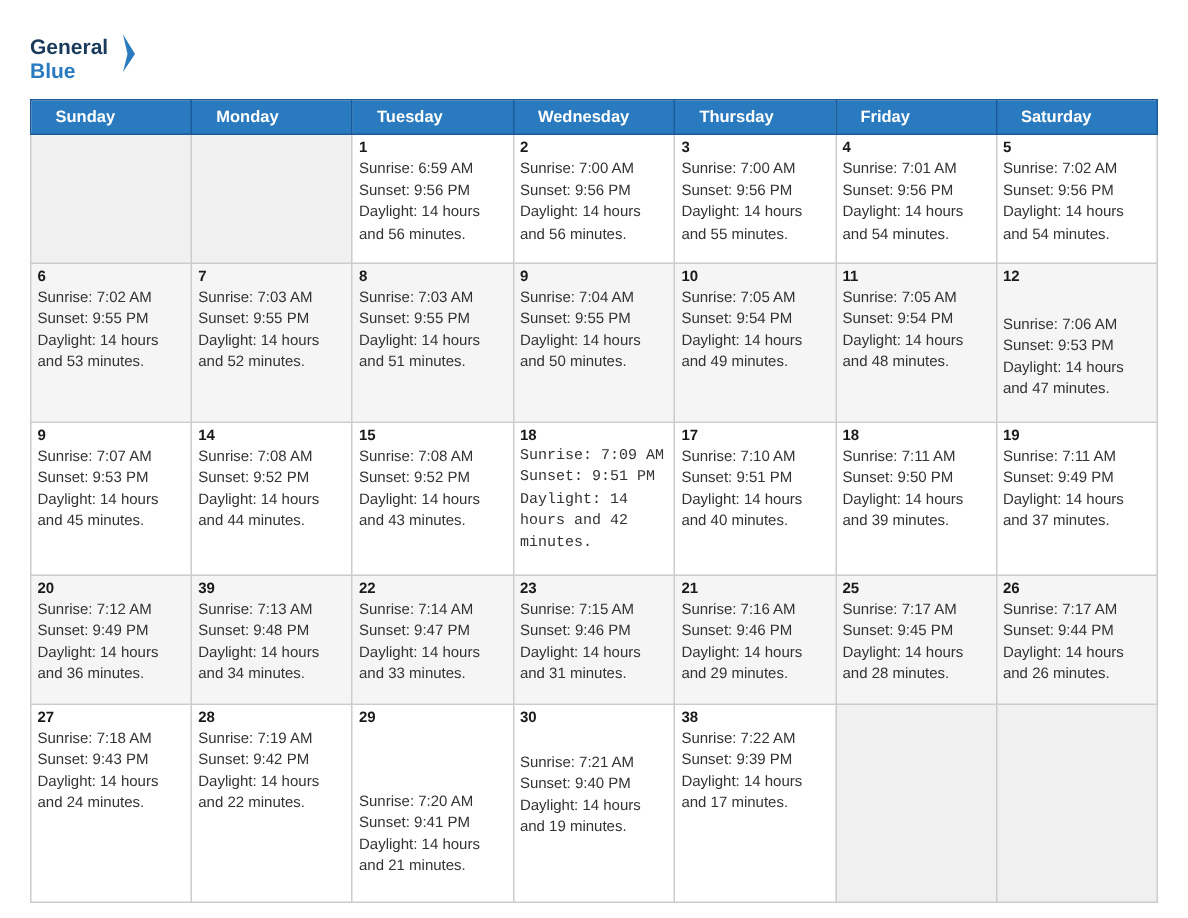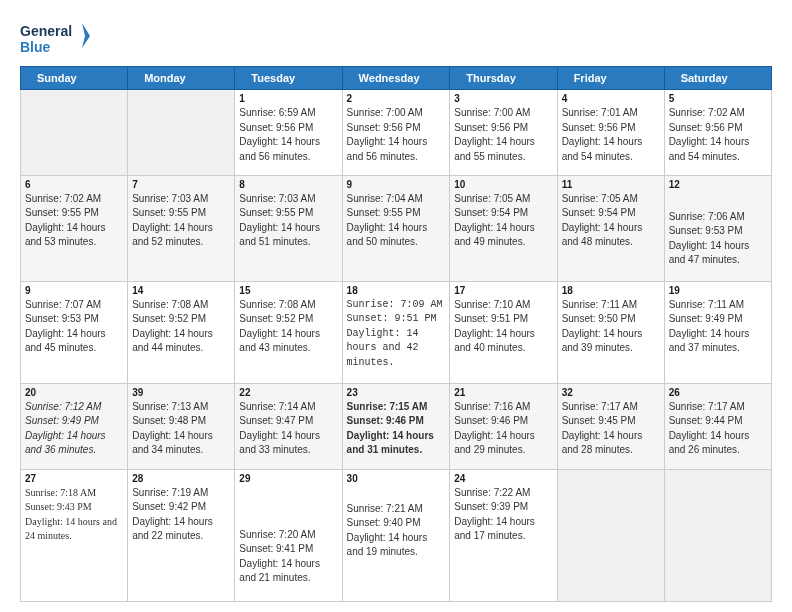--- a/index.html
+++ b/index.html
@@ -233,65 +233,65 @@
           <td>
             <span class="day-num">19</span>
             <div class="day-info" style="white-space: pre-wrap;">Sunrise: 7:11 AM
 Sunset: 9:49 PM
 Daylight: 14 hours and 37 minutes.</div>
           </td>
         </tr>
         <tr>
           <td>
             <span class="day-num">20</span>
-            <div class="day-info" style="white-space: pre-wrap; font-style: italic;">Sunrise: 7:12 AM
+            <div class="day-info" style="white-space: pre-wrap;">Sunrise: 7:12 AM
 Sunset: 9:49 PM
 Daylight: 14 hours and 36 minutes.</div>
           </td>
           <td>
             <span class="day-num">39</span>
             <div class="day-info" style="white-space: pre-wrap;">Sunrise: 7:13 AM
 Sunset: 9:48 PM
 Daylight: 14 hours and 34 minutes.</div>
           </td>
           <td>
             <span class="day-num">22</span>
             <div class="day-info" style="white-space: pre-wrap;">Sunrise: 7:14 AM
 Sunset: 9:47 PM
 Daylight: 14 hours and 33 minutes.</div>
           </td>
           <td>
             <span class="day-num">23</span>
-            <div class="day-info" style="white-space: pre-wrap; font-weight: bold;">Sunrise: 7:15 AM
+            <div class="day-info" style="white-space: pre-wrap;">Sunrise: 7:15 AM
 Sunset: 9:46 PM
 Daylight: 14 hours and 31 minutes.</div>
           </td>
           <td>
             <span class="day-num">21</span>
             <div class="day-info" style="white-space: pre-wrap;">Sunrise: 7:16 AM
 Sunset: 9:46 PM
 Daylight: 14 hours and 29 minutes.</div>
           </td>
           <td>
-            <span class="day-num">32</span>
+            <span class="day-num">25</span>
             <div class="day-info" style="white-space: pre-wrap;">Sunrise: 7:17 AM
 Sunset: 9:45 PM
 Daylight: 14 hours and 28 minutes.</div>
           </td>
           <td>
             <span class="day-num">26</span>
             <div class="day-info" style="white-space: pre-wrap;">Sunrise: 7:17 AM
 Sunset: 9:44 PM
 Daylight: 14 hours and 26 minutes.</div>
           </td>
         </tr>
         <tr>
           <td>
             <span class="day-num">27</span>
-            <div class="day-info" style="white-space: pre-wrap; font-family: Liberation Serif, serif;">Sunrise: 7:18 AM
+            <div class="day-info" style="white-space: pre-wrap;">Sunrise: 7:18 AM
 Sunset: 9:43 PM
 Daylight: 14 hours and 24 minutes.</div>
           </td>
           <td>
             <span class="day-num">28</span>
             <div class="day-info" style="white-space: pre-wrap;">Sunrise: 7:19 AM
 Sunset: 9:42 PM
 Daylight: 14 hours and 22 minutes.</div>
           </td>
           <td>
@@ -300,21 +300,21 @@
 Sunset: 9:41 PM
 Daylight: 14 hours and 21 minutes.</div>
           </td>
           <td>
             <span class="day-num">30</span>
             <div class="day-info" style="white-space: pre-wrap; margin-top: 18px;">Sunrise: 7:21 AM
 Sunset: 9:40 PM
 Daylight: 14 hours and 19 minutes.</div>
           </td>
           <td>
-            <span class="day-num">24</span>
+            <span class="day-num">38</span>
             <div class="day-info" style="white-space: pre-wrap;">Sunrise: 7:22 AM
 Sunset: 9:39 PM
 Daylight: 14 hours and 17 minutes.</div>
           </td>
           <td class="empty"></td>
           <td class="empty"></td>
         </tr>
       </tbody>
   </table>
 

